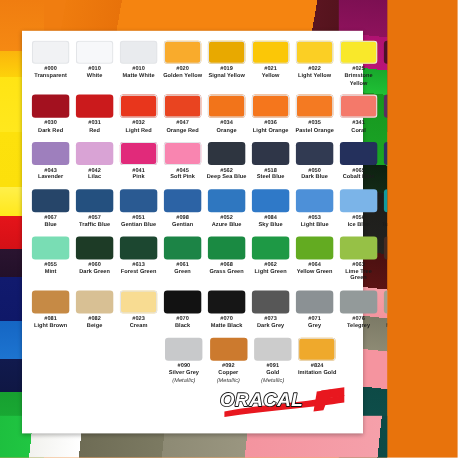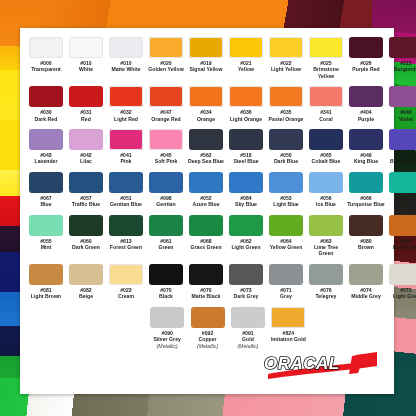--- a/index.html
+++ b/index.html
@@ -1,21 +1,21 @@
 <!DOCTYPE html>
 <html><head>
 <meta charset="utf-8">
 <style>
   html,body{margin:0;padding:0;}
   body{
     width:416px;height:416px;overflow:hidden;
     font-family:"Liberation Sans", sans-serif;
     background:#e8730c;
   }
-  #stage{position:relative;width:416px;height:416px;overflow:hidden;}
+  #stage{position:relative;width:352px;height:416px;overflow:hidden;}
 
   
   .bg{position:absolute;inset:0;overflow:hidden;}
   .bg-top{
     position:absolute;left:-60px;top:-10px;width:560px;height:130px;
     background:linear-gradient(100deg,
       #f07d10 0px,  #f07d10 120px,
       #ef7c0e 120px,#e8720a 170px,
       #f58410 170px,#f58410 345px,
       #5a1520 345px,#4a1018 400px,

